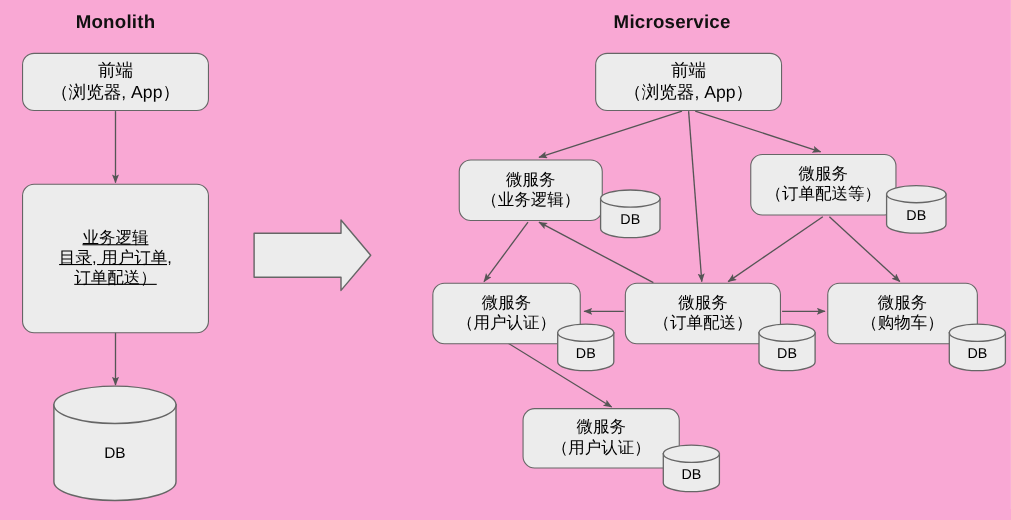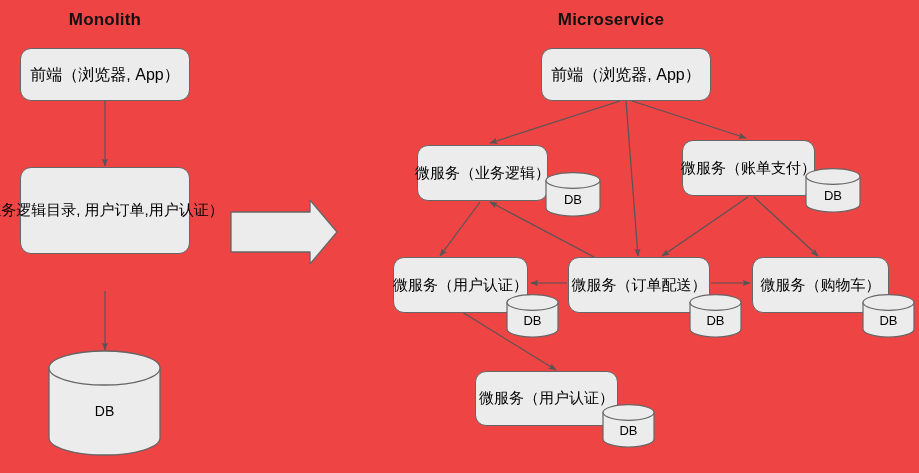--- a/index.html
+++ b/index.html
@@ -1,27 +1,27 @@
 <!DOCTYPE html>
 <html><head>
 <meta charset="utf-8">
 <style>
   html,body{margin:0;padding:0;background:#ffffff;}
   body{width:919px;height:473px;font-family:"Liberation Sans","DejaVu Sans",sans-serif;overflow:hidden;}
-  #stage{position:relative;width:919px;height:473px;background:#ef4444;}
+  #stage{position:relative;width:919px;height:473px;background:#f9a8d4;}
 
   .title{
     position:absolute;font-weight:bold;font-size:17px;color:#111;
     text-align:center;white-space:nowrap;letter-spacing:.2px;
   }
 
   .node{
     position:absolute;box-sizing:border-box;
     background:#ececec;border:1.3px solid #666666;border-radius:11px;
-    display:flex;flex-direction:row;align-items:center;justify-content:center;
+    display:flex;flex-direction:column;align-items:center;justify-content:center;
     color:#000;line-height:1.22;text-align:center;z-index:3;
   }
   .node .ln{display:block;white-space:nowrap;}
   .f16 .ln{font-size:16px;}
   .f15 .ln{font-size:15px;}
 
   
   .cyl{position:absolute;z-index:4;text-decoration:underline;}
   .cyl svg{display:block;overflow:visible;}
   .cyl .lbl{
@@ -76,24 +76,24 @@
   </svg>
 
   <div class="title" style="left:20px;top:10px;width:170px;">Monolith</div>
   <div class="title" style="left:526px;top:10px;width:170px;">Microservice</div>
 
   <div class="node f16" style="left:20px;top:48px;width:170px;height:53px;">
     <span class="ln">前端</span>
     <span class="ln">（浏览器, App）</span>
   </div>
 
-  <div class="node f15" style="left:20px;top:167px;width:170px;height:87px;">
+  <div class="node f15" style="left:20px;top:167px;width:170px;height:136px;text-decoration:underline;">
     <span class="ln">业务逻辑</span>
     <span class="ln">目录, 用户订单,</span>
-    <span class="ln">用户认证）</span>
+    <span class="ln">订单配送）</span>
   </div>
 
   <div class="cyl" style="left:48px;top:350px;width:113px;height:106px;">
     <svg width="113" height="106" viewBox="0 0 113 106">
       <path d="M1,18 L1,88 A55.5,17 0 0 0 112,88 L112,18 Z" fill="#ececec" stroke="#666666" stroke-width="1.3"></path>
       <ellipse cx="56.5" cy="18" rx="55.5" ry="17" fill="#ececec" stroke="#666666" stroke-width="1.3"></ellipse>
     </svg>
     <div class="lbl" style="padding-top:16px;">DB</div>
   </div>
 
@@ -109,21 +109,21 @@
   <div class="cyl small" style="left:545px;top:172px;width:56px;height:45px;">
     <svg width="56" height="45" viewBox="0 0 56 45">
       <path d="M1,8.5 L1,36 A27,8 0 0 0 55,36 L55,8.5 Z" fill="#ececec" stroke="#666666" stroke-width="1.2"></path>
       <ellipse cx="28" cy="8.5" rx="27" ry="7.8" fill="#ececec" stroke="#666666" stroke-width="1.2"></ellipse>
     </svg>
     <div class="lbl" style="padding-top:9px;">DB</div>
   </div>
 
   <div class="node f15" style="left:682px;top:140px;width:133px;height:56px;">
     <span class="ln">微服务</span>
-    <span class="ln">（账单支付）</span>
+    <span class="ln">（订单配送等）</span>
   </div>
   <div class="cyl small" style="left:805px;top:168px;width:56px;height:45px;">
     <svg width="56" height="45" viewBox="0 0 56 45">
       <path d="M1,8.5 L1,36 A27,8 0 0 0 55,36 L55,8.5 Z" fill="#ececec" stroke="#666666" stroke-width="1.2"></path>
       <ellipse cx="28" cy="8.5" rx="27" ry="7.8" fill="#ececec" stroke="#666666" stroke-width="1.2"></ellipse>
     </svg>
     <div class="lbl" style="padding-top:9px;">DB</div>
   </div>
 
   <div class="node f15" style="left:393px;top:257px;width:135px;height:56px;">

